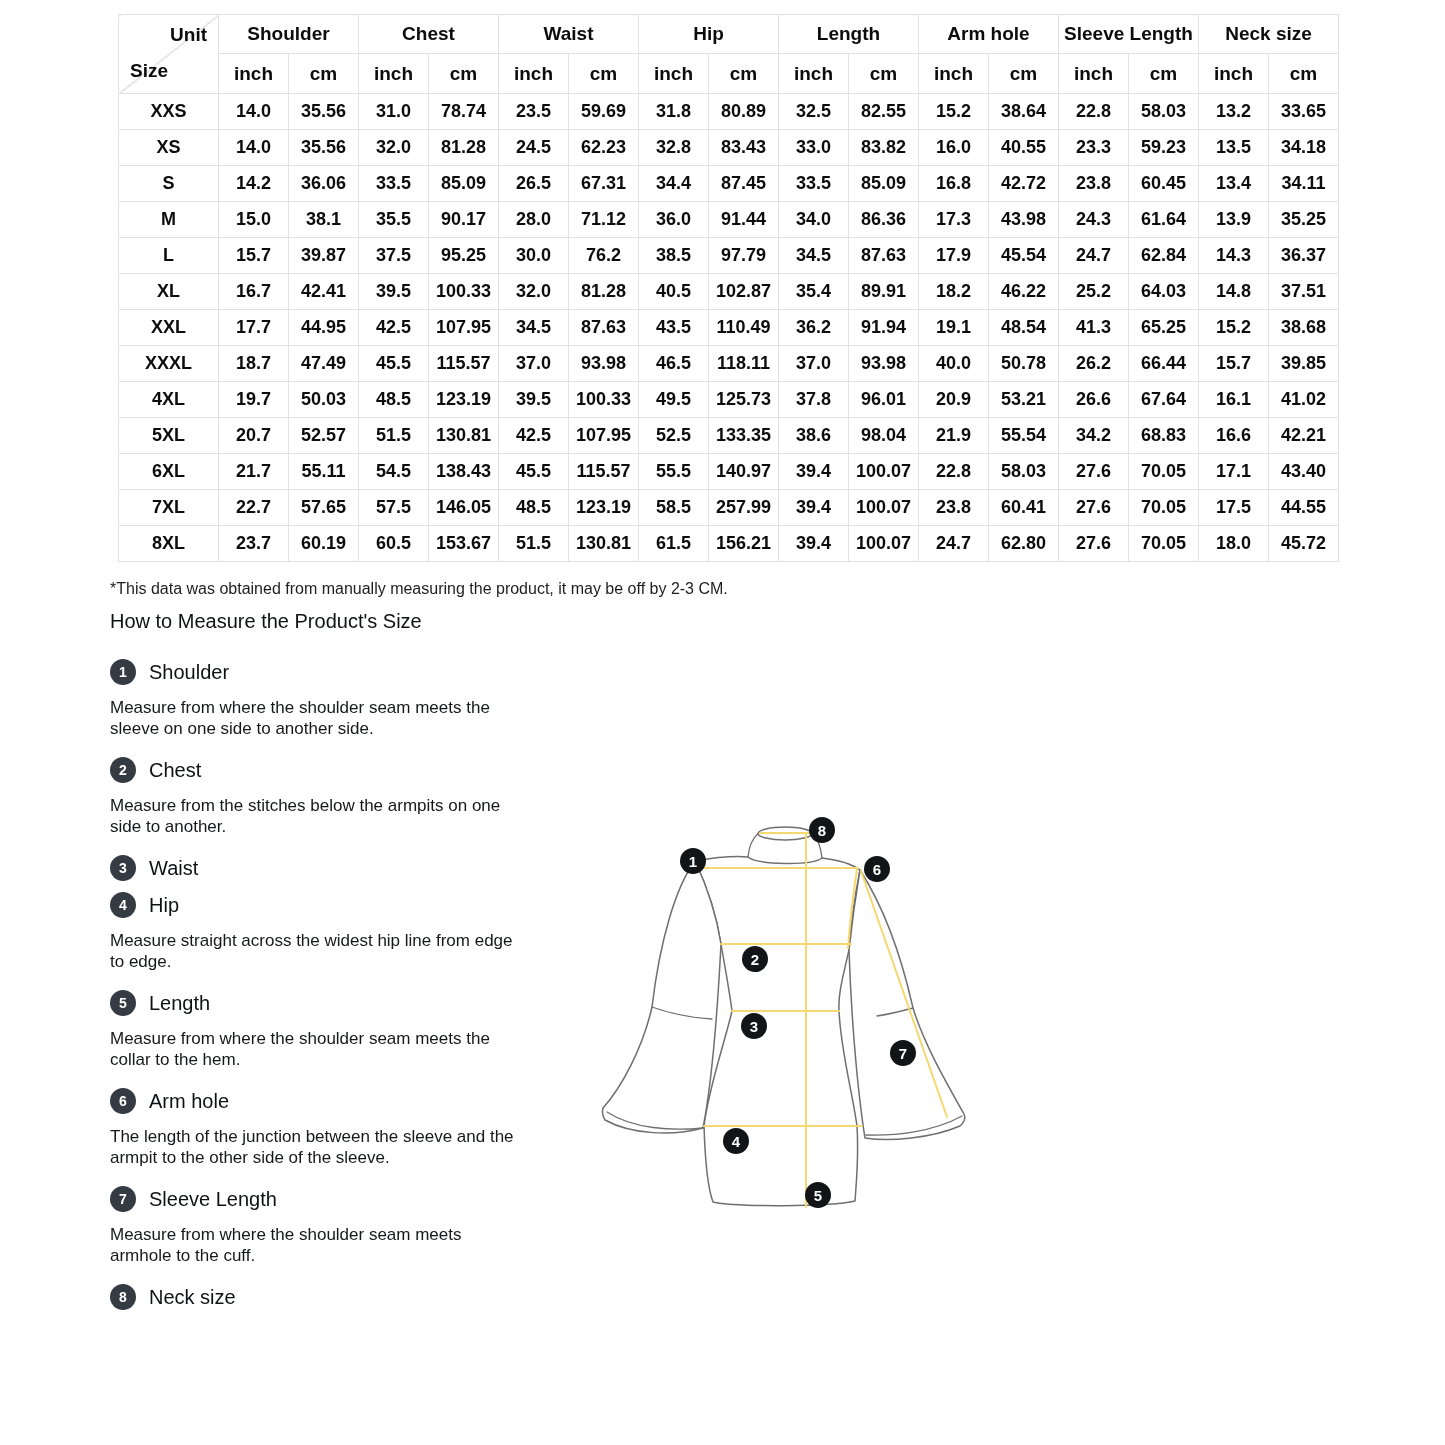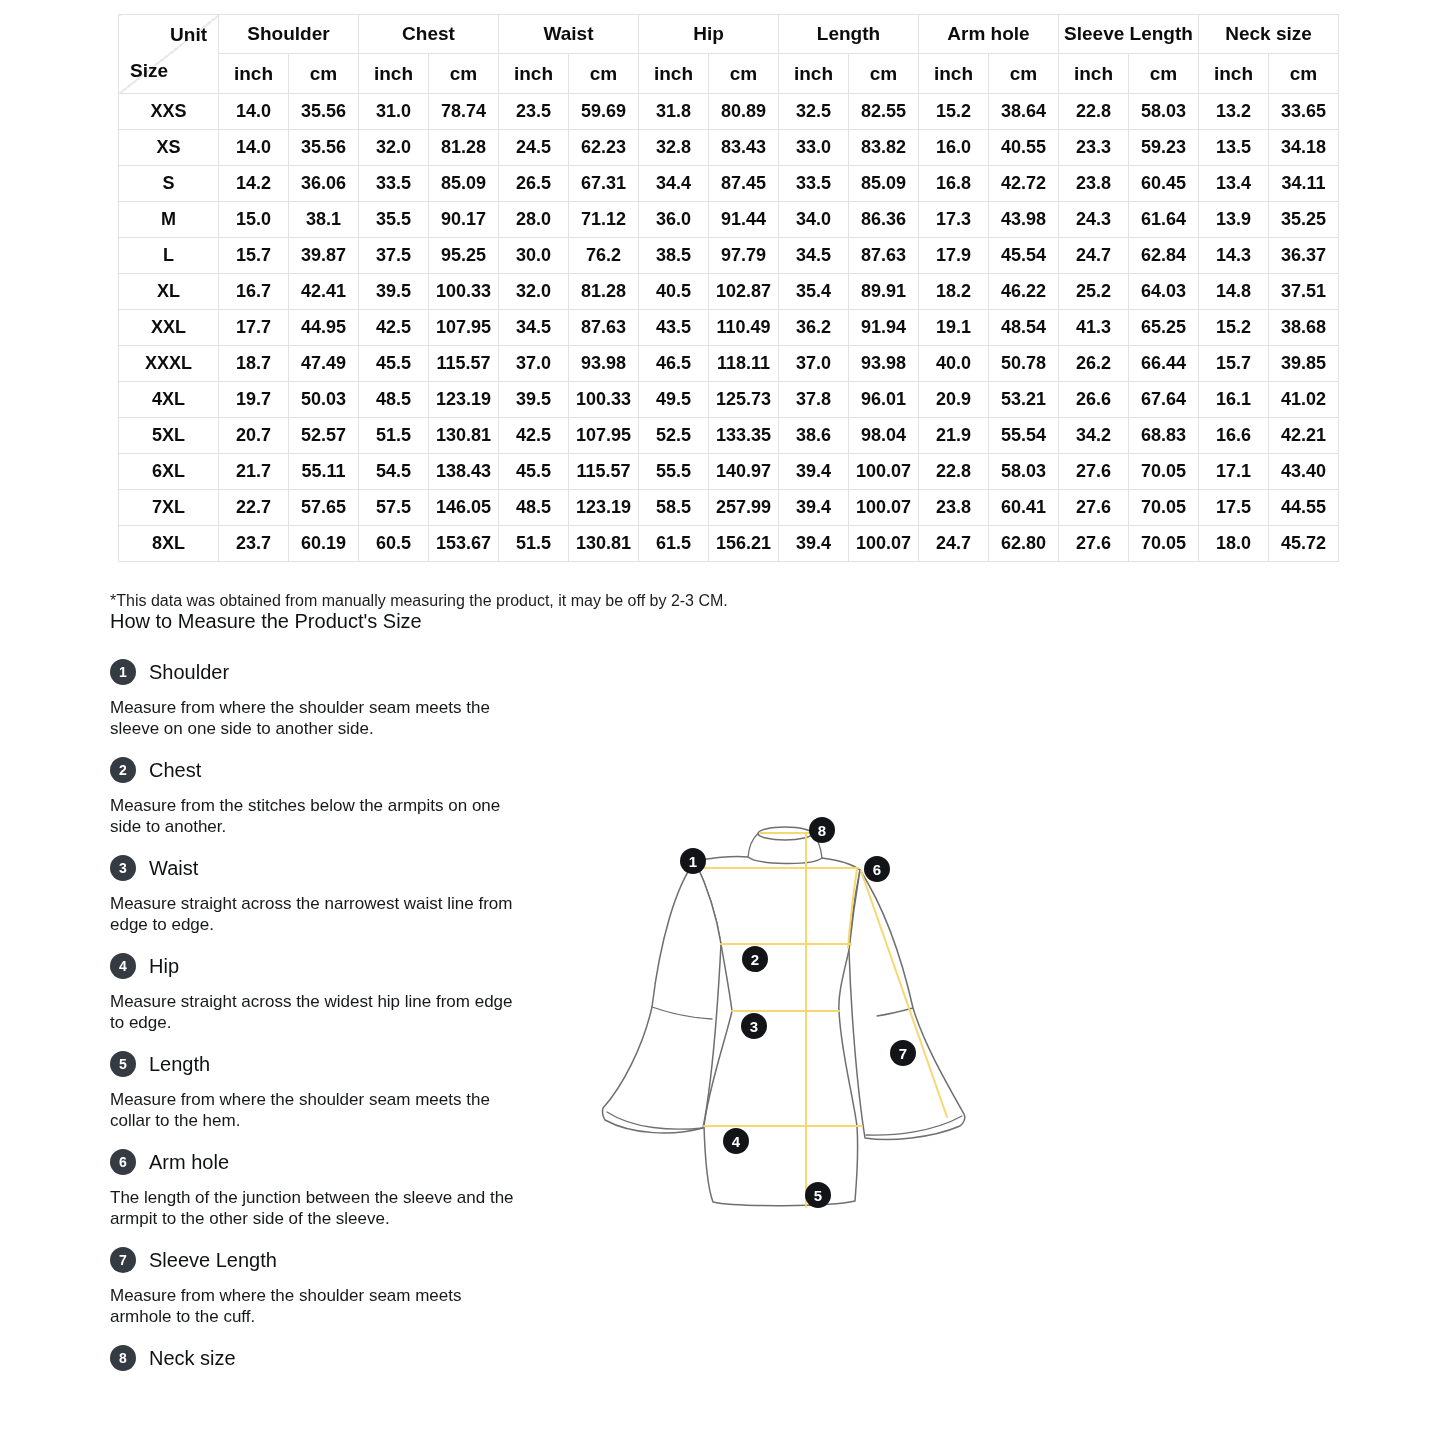--- a/index.html
+++ b/index.html
@@ -38,21 +38,21 @@
       #fff calc(50% - 0.8px),
       var(--border-gray) calc(50% - 0.8px),
       var(--border-gray) calc(50% + 0.8px),
       #fff calc(50% + 0.8px));
   }
   .corner-unit{position:absolute;top:9px;right:11px;font-size:19px;font-weight:700;}
   .corner-size{position:absolute;bottom:11px;left:11px;font-size:19px;font-weight:700;}
 
   
   .footnote{
-    position:absolute;left:110px;top:592px;
+    position:absolute;left:110px;top:580px;
     font-size:16px;font-weight:400;color:#1d1d1d;
   }
 
   
   .howto{position:absolute;left:110px;top:607px;width:480px;}
   .howto-title{
     margin:0 0 23px 0;font-size:20px;font-weight:400;
     line-height:29px;color:#0f1113;
   }
   .item-head{display:flex;align-items:center;gap:13px;height:26px;margin-bottom:11px;}
@@ -406,22 +406,20 @@
           <span class="item-label">Chest</span>
         </div>
         <p class="item-desc">Measure from the stitches below the armpits on one
 side to another.</p>
       </div>
       <div class="item">
         <div class="item-head">
           <span class="num-badge">3</span>
           <span class="item-label">Waist</span>
         </div>
-        <p class="item-desc">Measure straight across the narrowest waist line from
-edge to edge.</p>
       </div>
       <div class="item">
         <div class="item-head">
           <span class="num-badge">4</span>
           <span class="item-label">Hip</span>
         </div>
         <p class="item-desc">Measure straight across the widest hip line from edge
 to edge.</p>
       </div>
       <div class="item">

